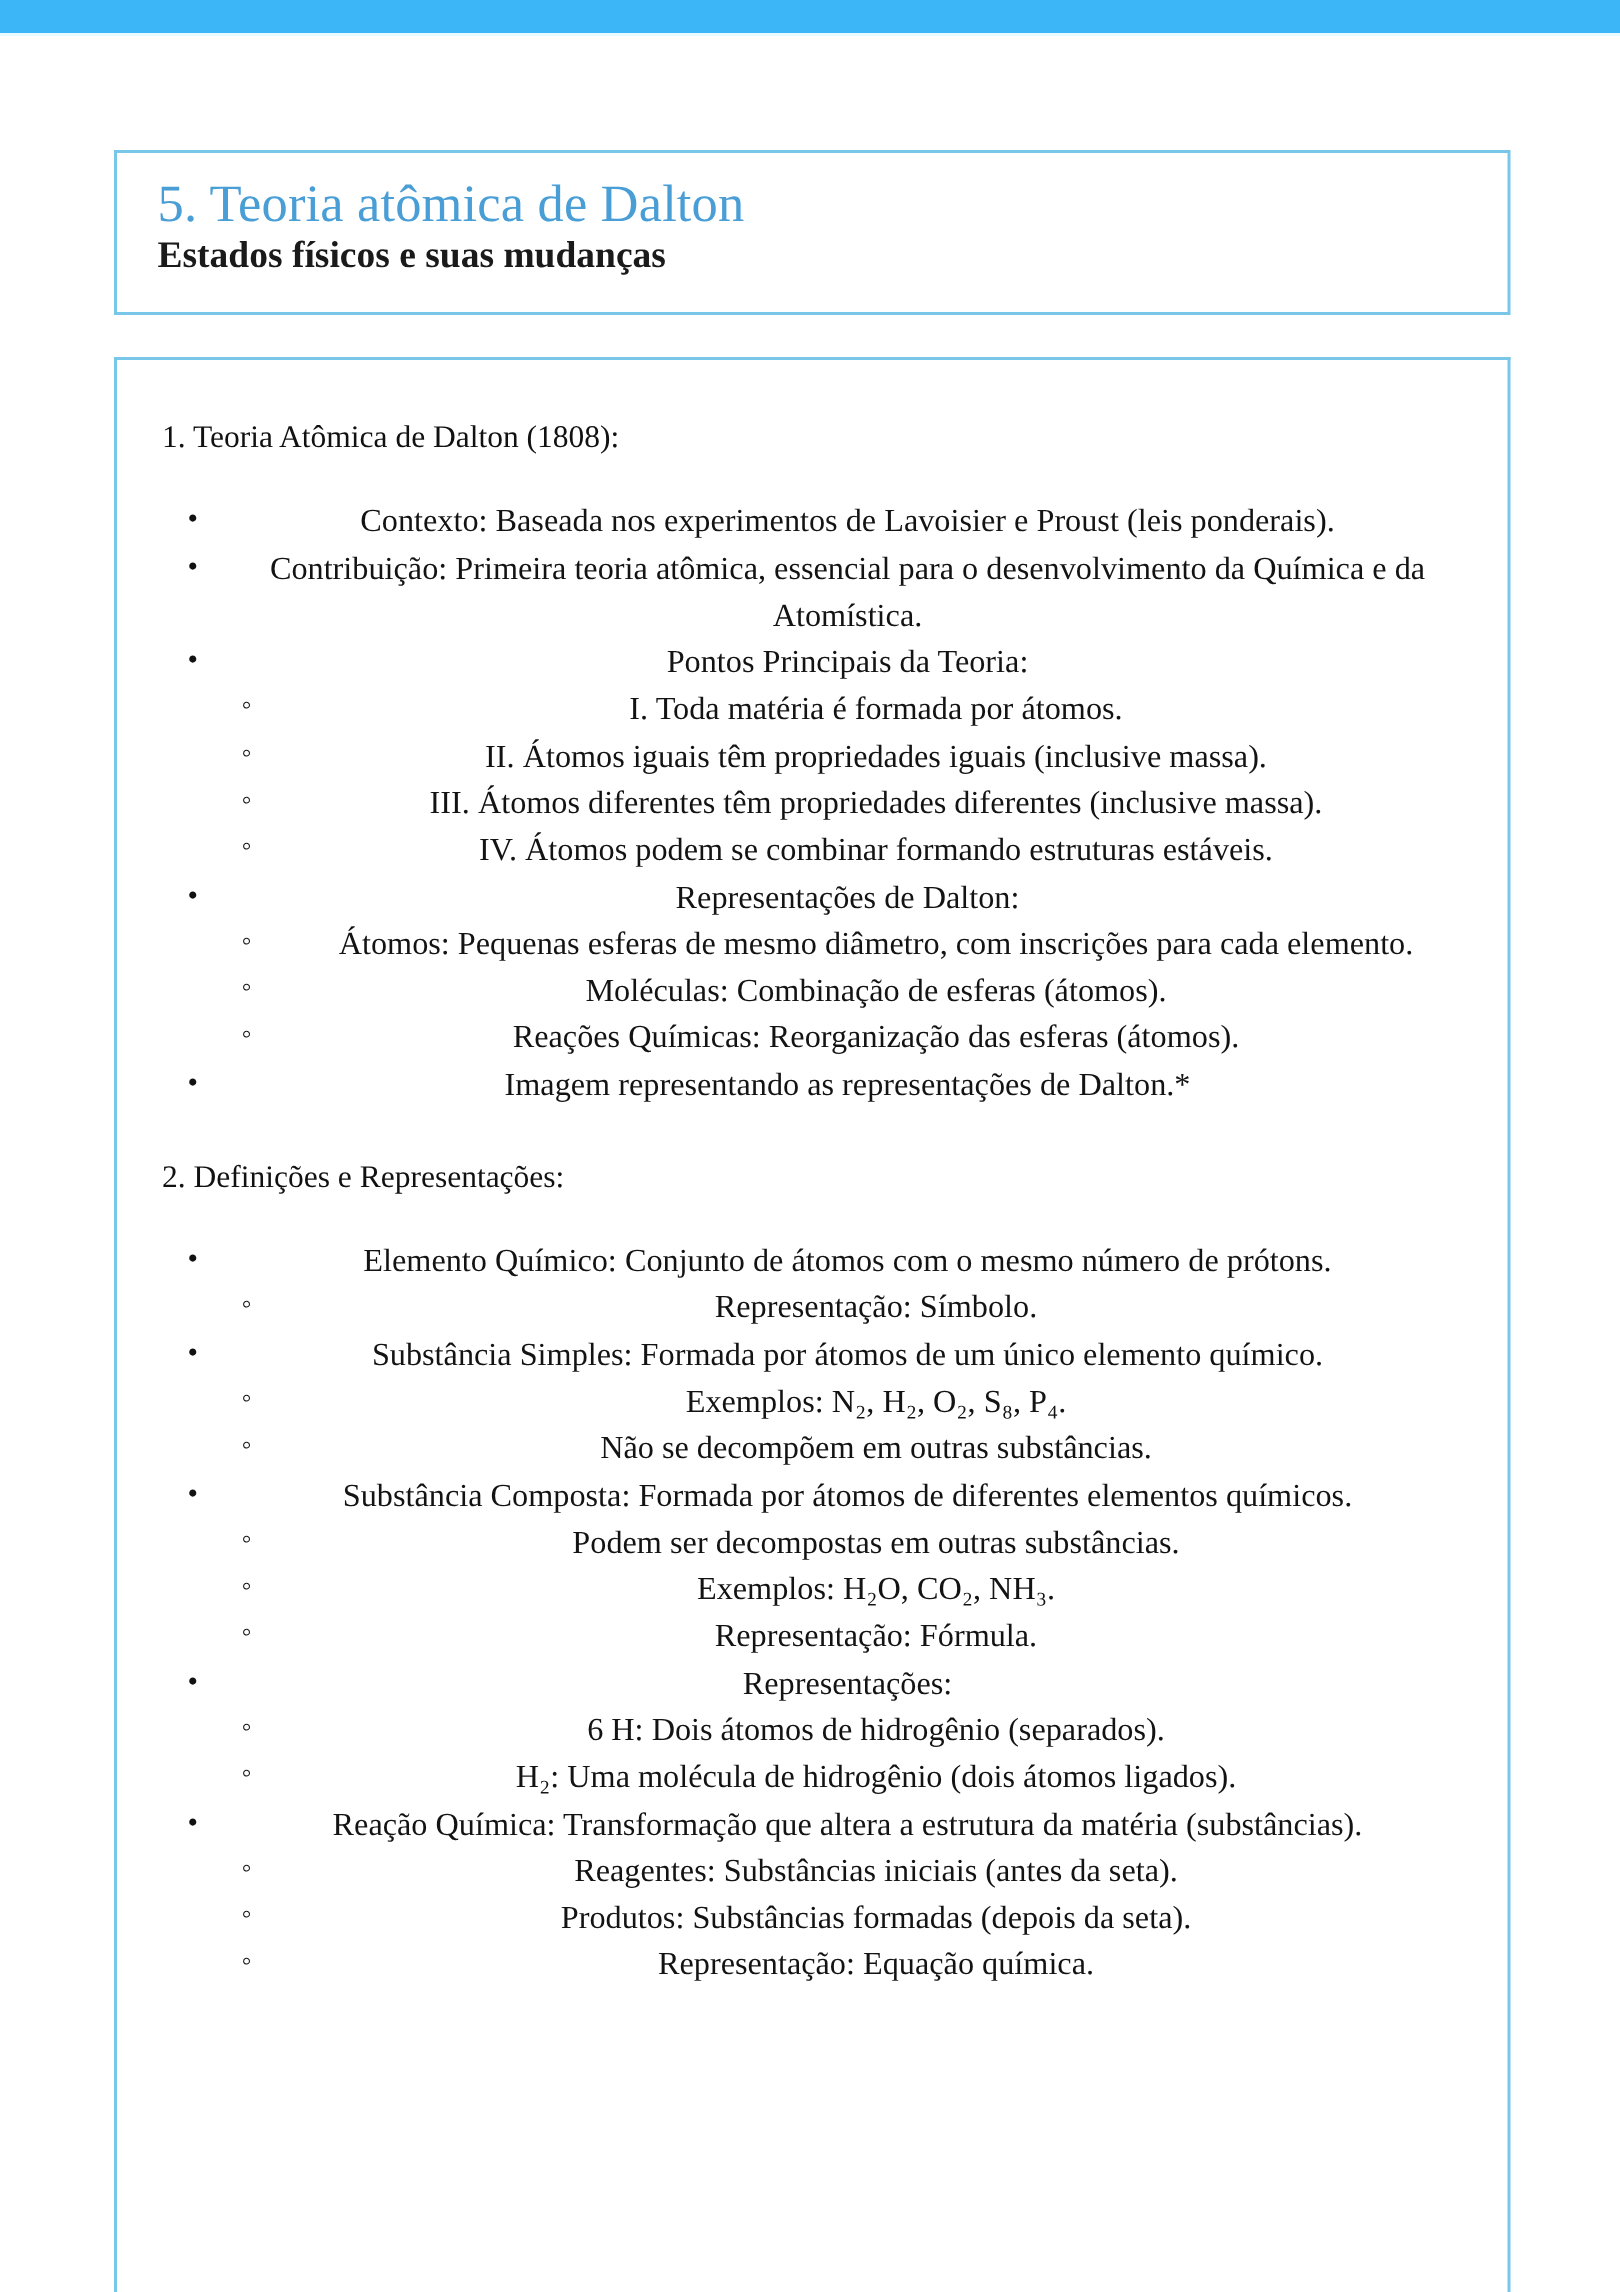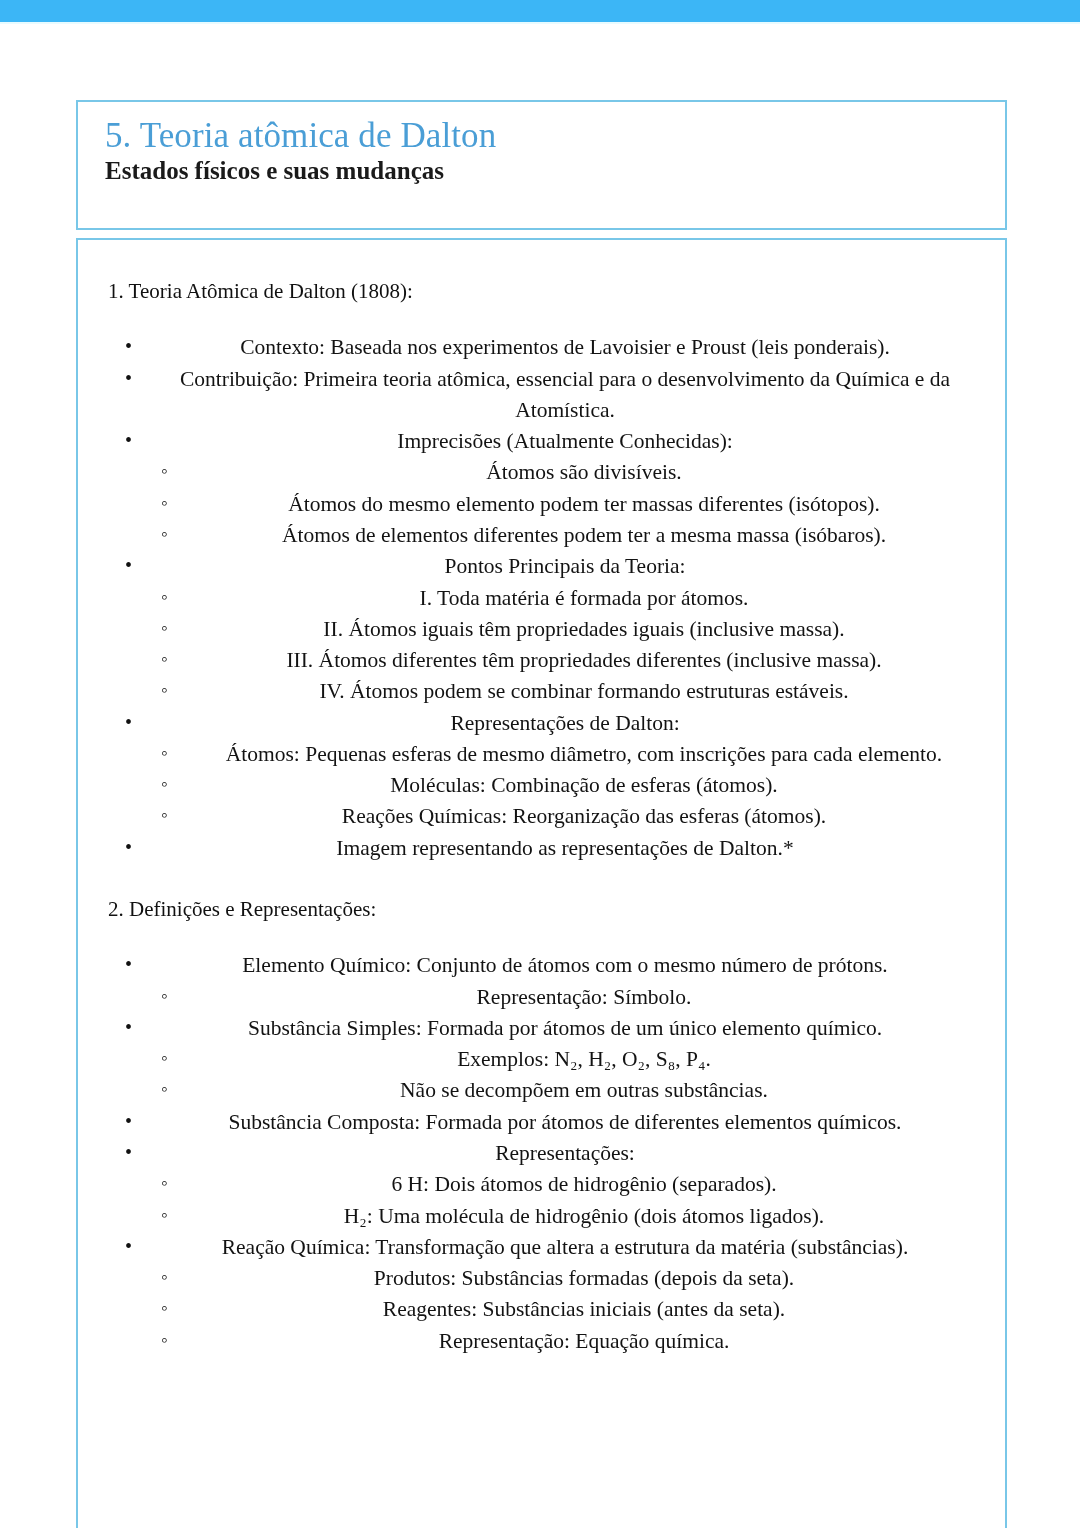--- a/index.html
+++ b/index.html
@@ -31,21 +31,21 @@
     height: 2px;
     background: #e8fbff;
   }
 
   
   .title-box {
     position: absolute;
     left: 76px;
     top: 100px;
     width: 931px;
-    height: 130px;
+    height: 110px;
     border: 2px solid #79c7e8;
     box-sizing: border-box;
     background: #ffffff;
   }
   .title-inner {
     padding: 14px 0 0 27px;
   }
   .doc-title {
     font-size: 35px;
     line-height: 1.12;
@@ -154,28 +154,20 @@
     <div class="sec-heading">1. Teoria Atômica de Dalton (1808):</div>
     <div class="sec-gap-after"></div>
     <ul class="lvl1">
       <li>
         <span class="li-text">Contexto: Baseada nos experimentos de Lavoisier e Proust (leis ponderais).</span>
       </li>
       <li>
         <span class="li-text">Contribuição: Primeira teoria atômica, essencial para o desenvolvimento da Química e da Atomística.</span>
       </li>
       <li>
-        <span class="li-text">Imprecisões (Atualmente Conhecidas):</span>
-        <ul class="lvl2">
-          <li>Átomos são divisíveis.</li>
-          <li>Átomos do mesmo elemento podem ter massas diferentes (isótopos).</li>
-          <li>Átomos de elementos diferentes podem ter a mesma massa (isóbaros).</li>
-        </ul>
-      </li>
-      <li>
         <span class="li-text">Pontos Principais da Teoria:</span>
         <ul class="lvl2">
           <li>I. Toda matéria é formada por átomos.</li>
           <li>II. Átomos iguais têm propriedades iguais (inclusive massa).</li>
           <li>III. Átomos diferentes têm propriedades diferentes (inclusive massa).</li>
           <li>IV. Átomos podem se combinar formando estruturas estáveis.</li>
         </ul>
       </li>
       <li>
         <span class="li-text">Representações de Dalton:</span>
@@ -202,32 +194,37 @@
       </li>
       <li>
         <span class="li-text">Substância Simples: Formada por átomos de um único elemento químico.</span>
         <ul class="lvl2">
           <li>Exemplos: N₂, H₂, O₂, S₈, P₄.</li>
           <li>Não se decompõem em outras substâncias.</li>
         </ul>
       </li>
       <li>
         <span class="li-text">Substância Composta: Formada por átomos de diferentes elementos químicos.</span>
+        <ul class="lvl2">
+          <li>Podem ser decompostas em outras substâncias.</li>
+          <li>Exemplos: H₂O, CO₂, NH₃.</li>
+          <li>Representação: Fórmula.</li>
+        </ul>
       </li>
       <li>
         <span class="li-text">Representações:</span>
         <ul class="lvl2">
           <li>6 H: Dois átomos de hidrogênio (separados).</li>
           <li>H₂: Uma molécula de hidrogênio (dois átomos ligados).</li>
         </ul>
       </li>
       <li>
         <span class="li-text">Reação Química: Transformação que altera a estrutura da matéria (substâncias).</span>
         <ul class="lvl2">
+          <li>Reagentes: Substâncias iniciais (antes da seta).</li>
           <li>Produtos: Substâncias formadas (depois da seta).</li>
-          <li>Reagentes: Substâncias iniciais (antes da seta).</li>
           <li>Representação: Equação química.</li>
         </ul>
       </li>
     </ul>
 
   </div>
 </div>
 
 </body></html>

